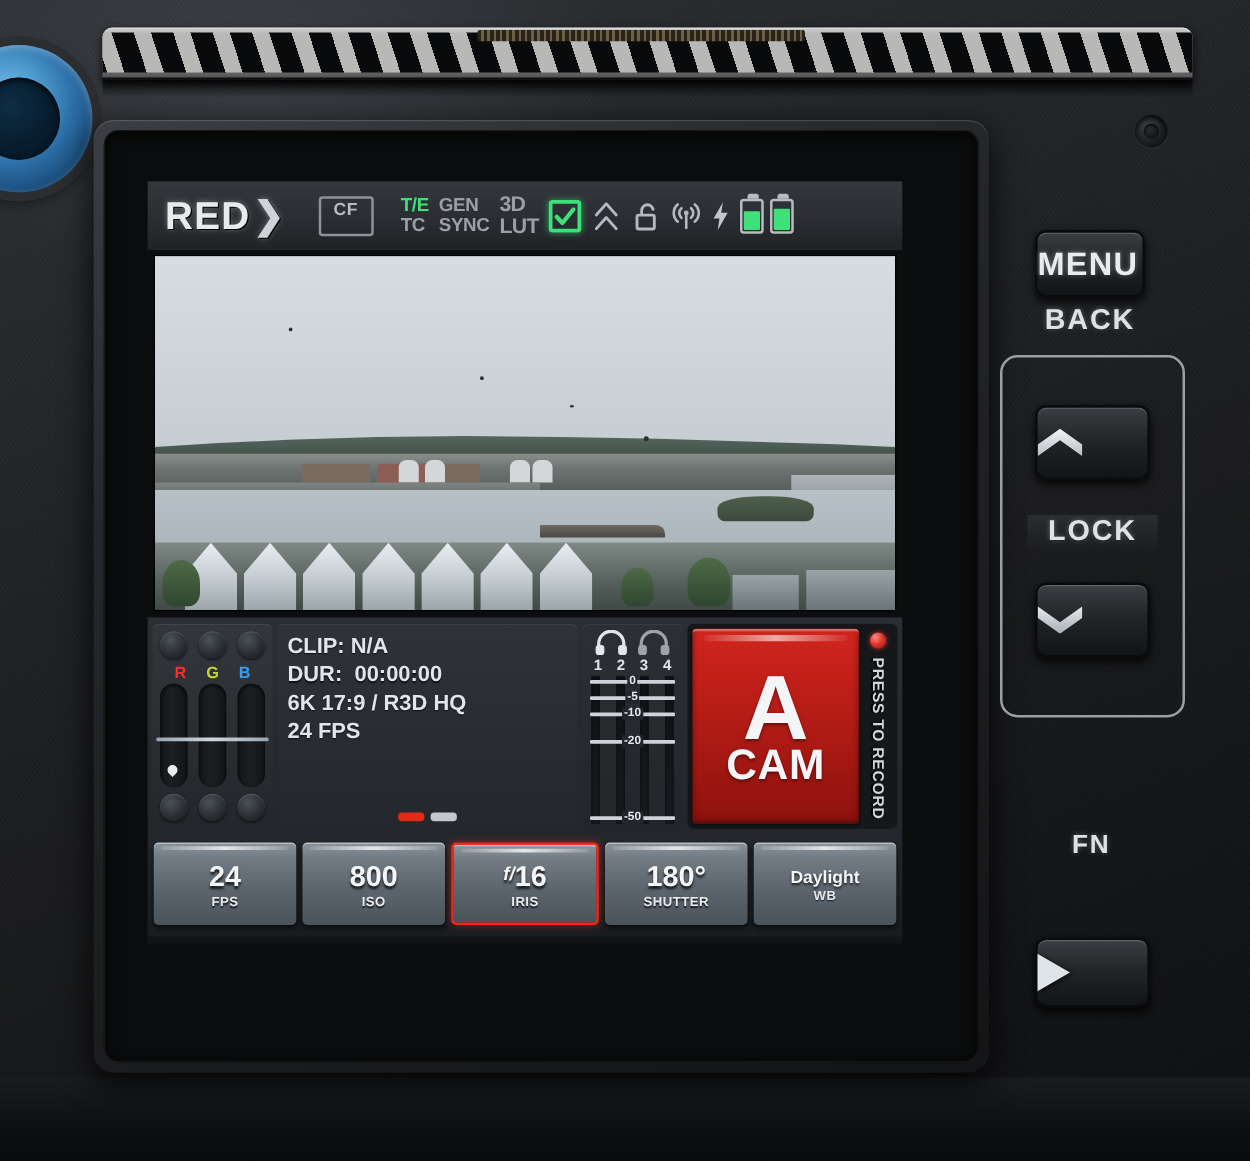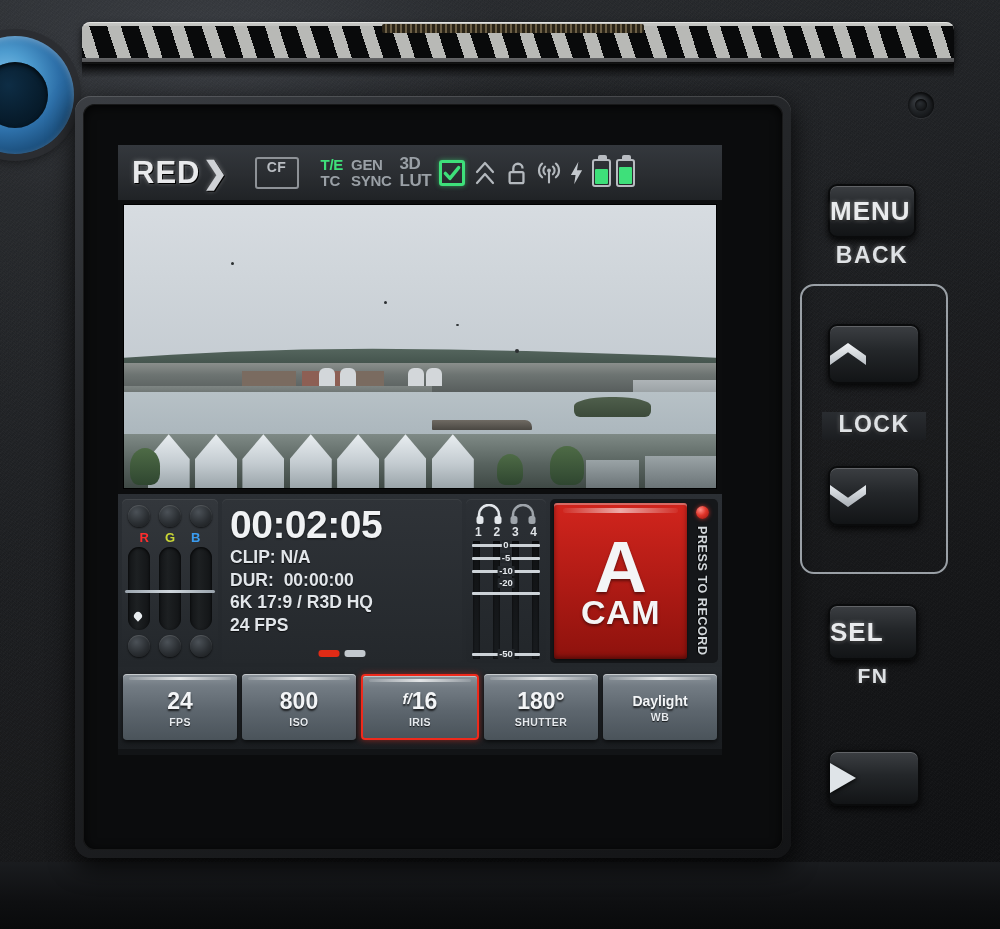--- a/index.html
+++ b/index.html
@@ -524,21 +524,20 @@
           <div id="rgb-cursor"></div>
         </div>
         <div class="knob-row" style="margin-top:5px;">
           <div class="mini-knob"></div>
           <div class="mini-knob"></div>
           <div class="mini-knob"></div>
         </div>
       </div>
 
       <div id="tc-module">
-        <div id="tc-main">00:02:05</div>
         <div class="tc-line">
           <span>CLIP:</span>
           <span>N/A</span>
         </div>
         <div class="tc-line">
           <span>DUR:</span>
           <span style="margin-left:5px;">00:00:00</span>
         </div>
         <div class="tc-line">6K 17:9 / R3D HQ</div>
         <div class="tc-line">24 FPS</div>
@@ -575,21 +574,21 @@
 
           <div class="tickline" style="top:3px;"></div>
           <div class="tickline" style="top:16px;"></div>
           <div class="tickline" style="top:29px;"></div>
           <div class="tickline" style="top:51px;"></div>
           <div class="tickline" style="top:112px;"></div>
 
           <div class="ticklabel" style="top:-1px;">0</div>
           <div class="ticklabel" style="top:12px;">-5</div>
           <div class="ticklabel" style="top:25px;">-10</div>
-          <div class="ticklabel" style="top:37px;">-20</div>
+          <div class="ticklabel" style="top:47px;">-20</div>
           <div class="ticklabel" style="top:108px;">-50</div>
         </div>
       </div>
 
       <div id="rec-module">
         <div id="rec-button">
           <div id="rec-letter">A</div>
           <div id="rec-cam">CAM</div>
         </div>
         <div id="rec-side">
@@ -640,22 +639,19 @@
     <div class="sub-label" id="lock-label">LOCK</div>
 
     <div class="hard-btn" id="up-btn">
       <div class="chev-up"></div>
     </div>
 
     <div class="hard-btn" id="down-btn">
       <div class="chev-down"></div>
     </div>
 
-    <div class="hard-btn" id="sel-btn">
-      <span class="hard-btn-text">SEL</span>
-    </div>
     <div class="sub-label" id="fn-label">FN</div>
 
     <div class="hard-btn" id="play-btn">
       <div class="tri-right"></div>
     </div>
   </div>
 </div>
 
 </body></html>

